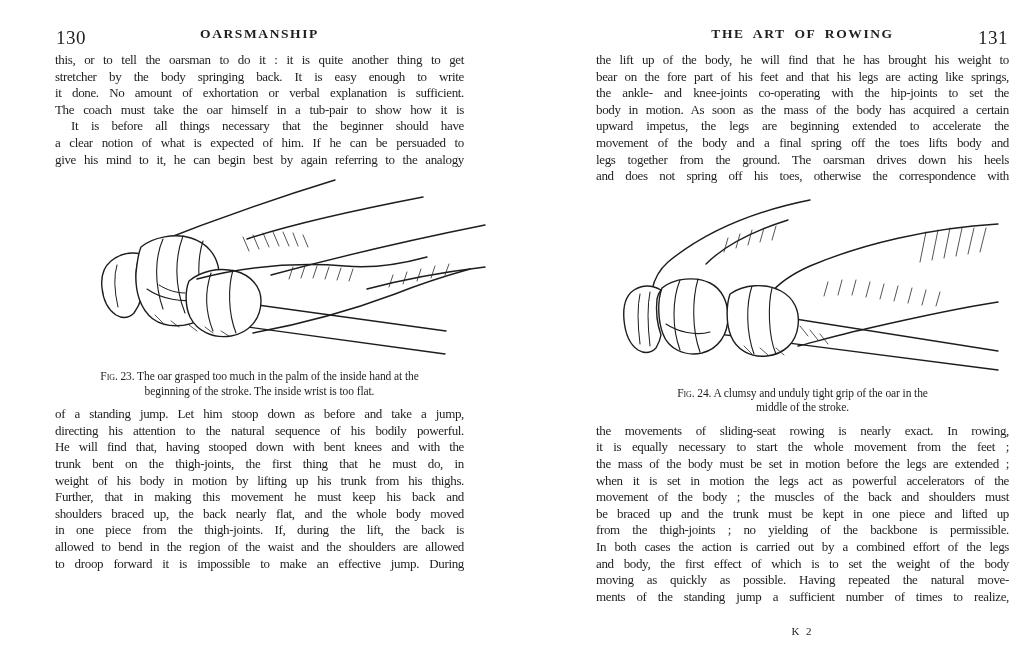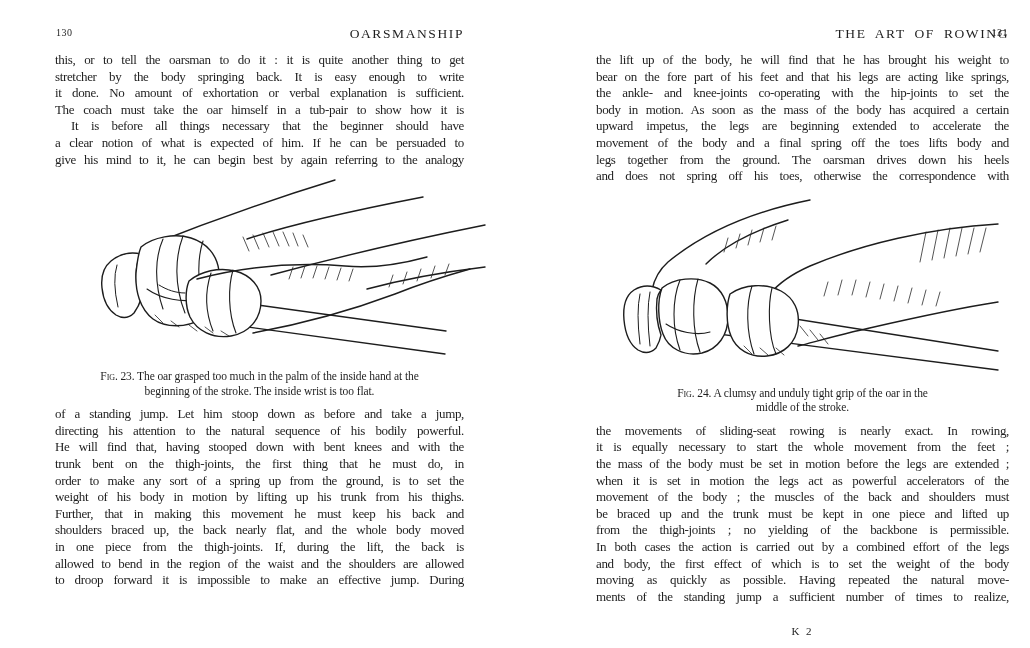--- a/index.html
+++ b/index.html
@@ -6,24 +6,24 @@
   body{
     width:1030px;height:648px;position:relative;overflow:hidden;
     background:#ffffff;color:#1e1e1e;
     font-family:"Liberation Serif","DejaVu Serif",serif;
   }
   .page{position:absolute;top:26px;}
   .page.left{left:55px;width:409px;}
   .page.right{left:596px;width:413px;}
 
   .head-row{position:relative;height:26px;}
-  .folio{position:absolute;top:1px;font-size:10px;letter-spacing:0.5px;}
+  .folio{position:absolute;top:1px;font-size:19px;letter-spacing:0.5px;}
   .page.left  .folio{left:1px;}
   .page.right .folio{right:1px;margin-left:44px;}
-  .head-title{text-align:right;font-size:13.5px;font-weight:normal;letter-spacing:1.6px;word-spacing:4px;}
+  .head-title{text-align:center;font-size:13.5px;font-weight:bold;letter-spacing:1.6px;word-spacing:4px;}
 
   .textblock{}
   .line{
     font-size:13px;line-height:16.6px;letter-spacing:-0.35px;
     white-space:nowrap;text-align:justify;text-align-last:justify;
   }
   .line.para-end{text-align-last:left;}
   .line.indent{text-indent:16px;}
 
   .figure{position:relative;}
@@ -131,21 +131,20 @@
   <div class="textblock bottomblock">
 
       <div class="line">of a standing jump.  Let him stoop down as before and take a jump,</div>
 
       <div class="line">directing his attention to the natural sequence of his bodily powerful.</div>
 
       <div class="line">He will find that, having stooped down with bent knees and with the</div>
 
       <div class="line">trunk bent on the thigh-joints, the first thing that he must do, in</div>
 
-      <div class="line">order to make any sort of a spring up from the ground, is to set the</div>
 
       <div class="line">weight of his body in motion by lifting up his trunk from his thighs.</div>
 
       <div class="line">Further, that in making this movement he must keep his back and</div>
 
       <div class="line">shoulders braced up, the back nearly flat, and the whole body moved</div>
 
       <div class="line">in one piece from the thigh-joints.  If, during the lift, the back is</div>
 
       <div class="line">allowed to bend in the region of the waist and the shoulders are allowed</div>

